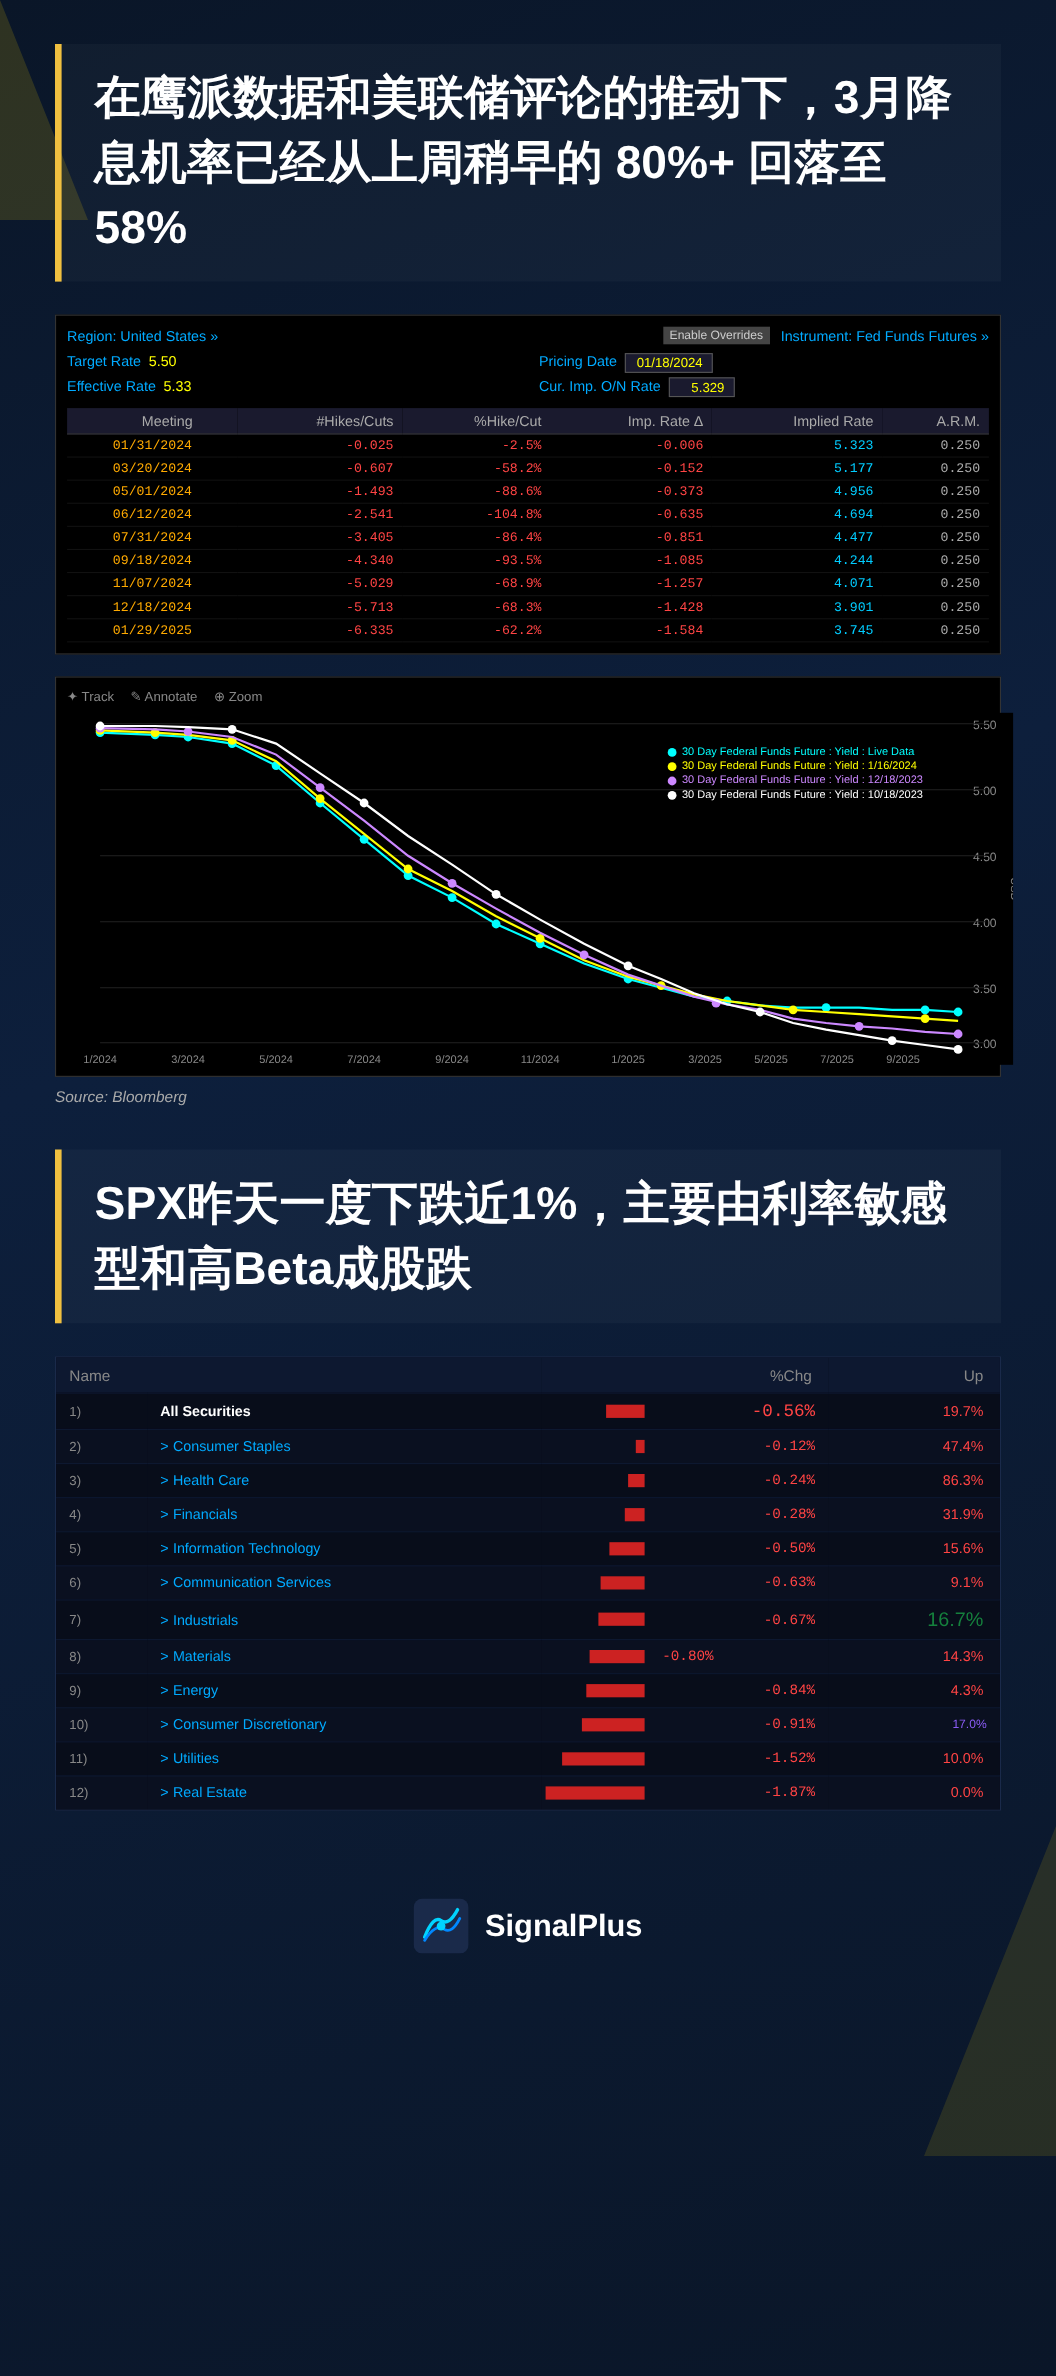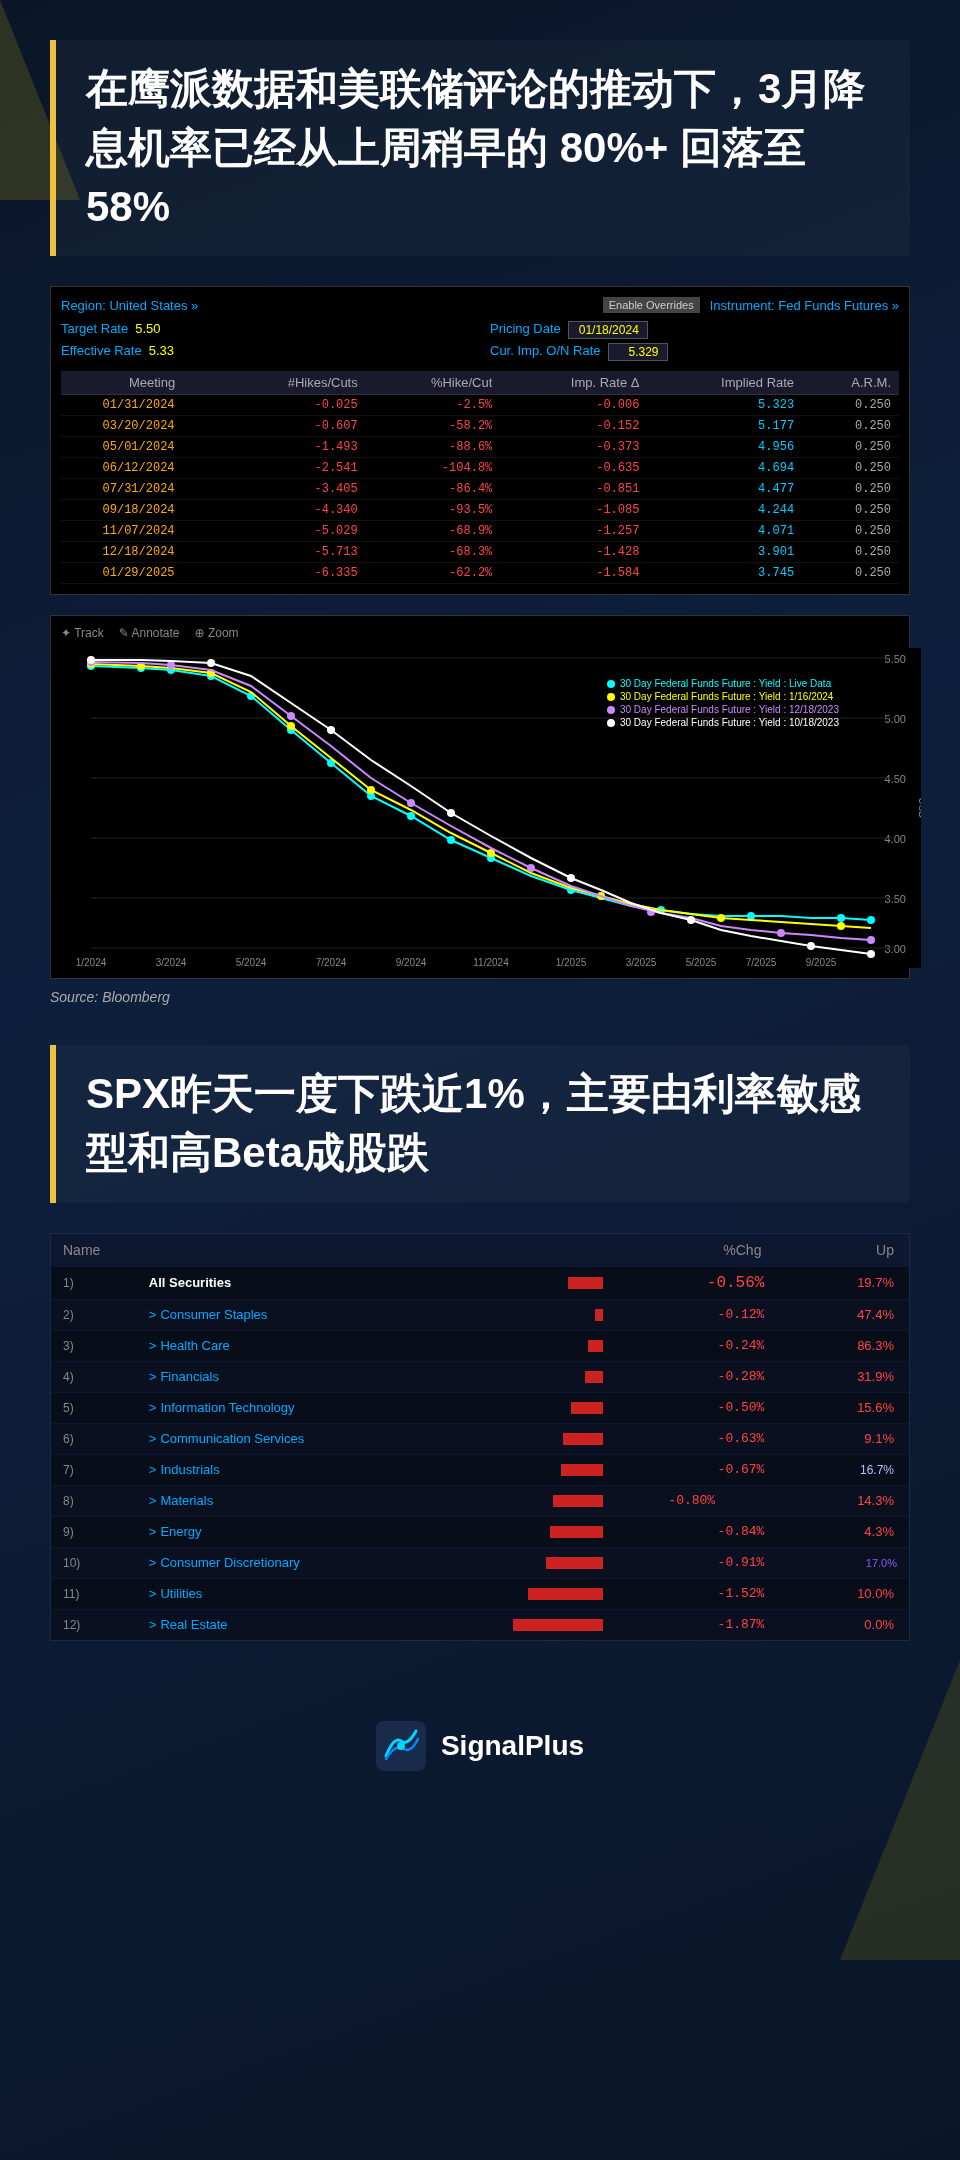--- a/index.html
+++ b/index.html
@@ -549,31 +549,31 @@
   </tr>
           <tr>
     <td style="color:#888; font-size:12px; white-space:nowrap;">7)</td>
     <td style="color:#00aaff;"><span style="color:#00aaff; margin-right:4px;">&gt;</span>Industrials</td>
     <td style="width:90px; padding:7px 4px;">
       <div style="display:flex; justify-content:flex-end; align-items:center; height:16px;">
         <div style="width:42px; height:12px; background:#cc2222;"></div>
       </div>
     </td>
     <td style="color:#ff4444; text-align:right; font-family:'Courier New',monospace; font-size:13px; white-space:nowrap;">-0.67%</td>
-    <td style="color:#c4b5fd; text-align:right; padding-right:15px; font-size:12px;">16.7%</td>
+    <td style="color:#15803d; text-align:right; padding-right:15px; font-size:18px;">16.7%</td>
   </tr>
           <tr>
     <td style="color:#888; font-size:12px; white-space:nowrap;">8)</td>
     <td style="color:#00aaff;"><span style="color:#00aaff; margin-right:4px;">&gt;</span>Materials</td>
     <td style="width:90px; padding:7px 4px;">
       <div style="display:flex; justify-content:flex-end; align-items:center; height:16px;">
         <div style="width:50px; height:12px; background:#cc2222;"></div>
       </div>
     </td>
-    <td style="color:#ff4444; text-align:center; font-family:'Courier New',monospace; font-size:13px; white-space:nowrap;">-0.80%</td>
+    <td style="color:#ff4444; text-align:left; font-family:'Courier New',monospace; font-size:13px; white-space:nowrap;">-0.80%</td>
     <td style="color:#ff4444; text-align:right; padding-right:15px; font-size:13px;">14.3%</td>
   </tr>
           <tr>
     <td style="color:#888; font-size:12px; white-space:nowrap;">9)</td>
     <td style="color:#00aaff;"><span style="color:#00aaff; margin-right:4px;">&gt;</span>Energy</td>
     <td style="width:90px; padding:7px 4px;">
       <div style="display:flex; justify-content:flex-end; align-items:center; height:16px;">
         <div style="width:53px; height:12px; background:#cc2222;"></div>
       </div>
     </td>

